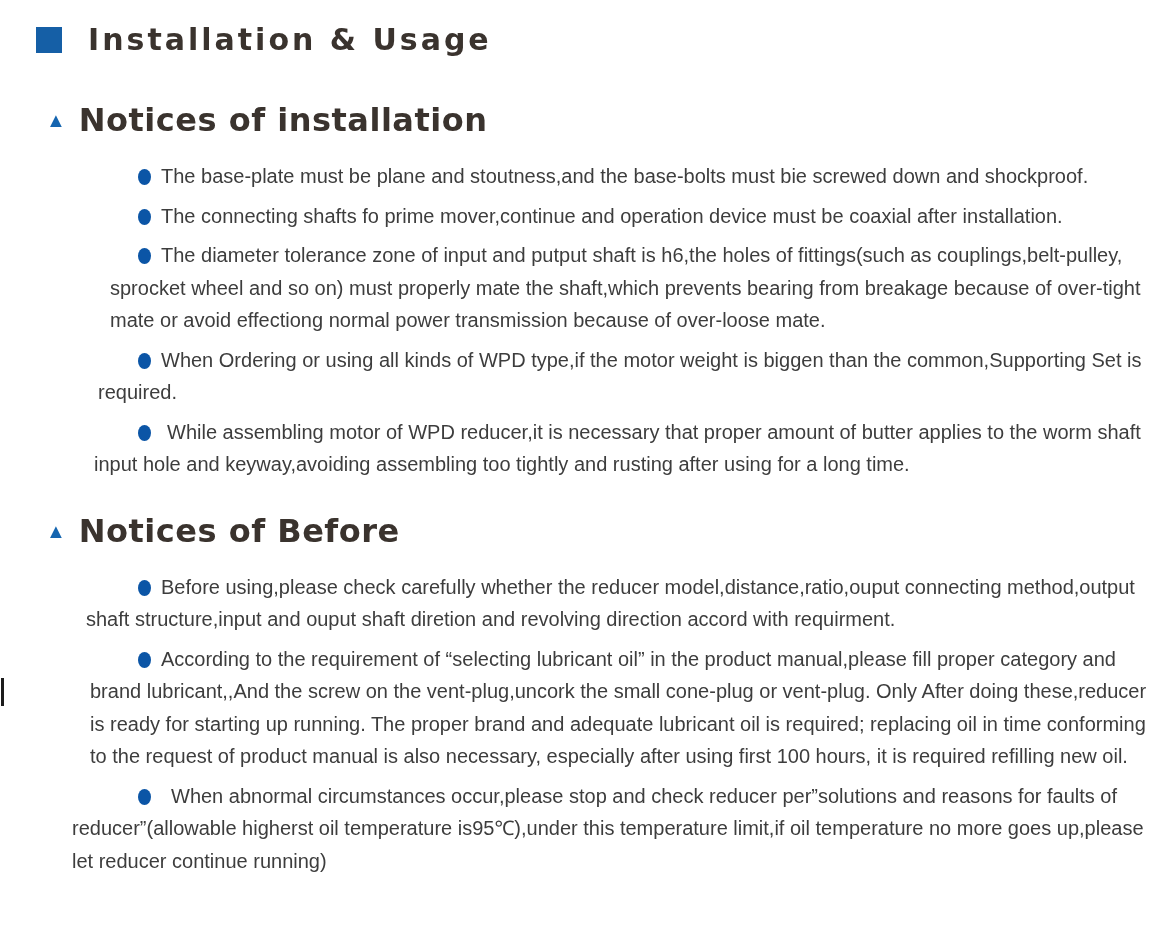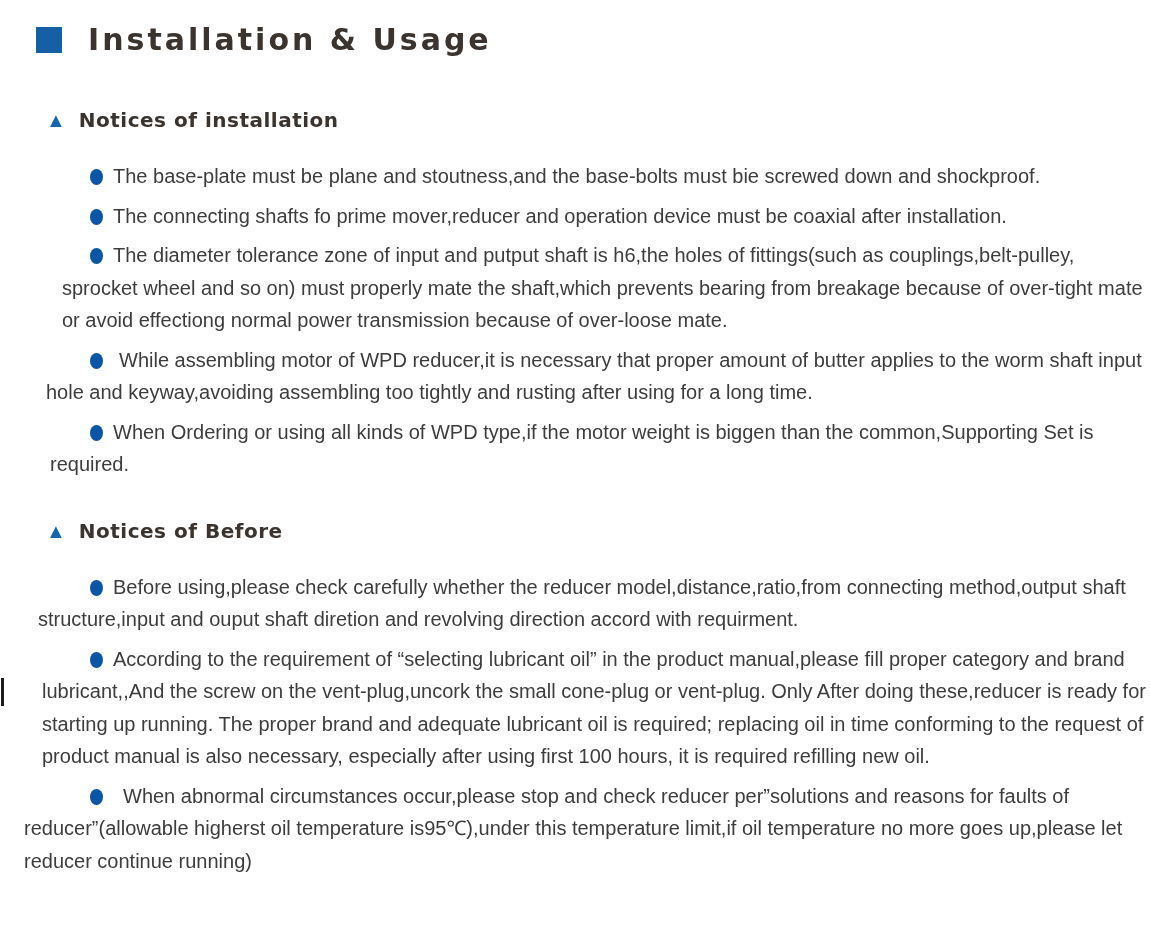--- a/index.html
+++ b/index.html
@@ -40,27 +40,27 @@
   .sub-heading.first{margin-top:44px;}
   .sub-heading.second{margin-top:34px;}
   .tri{
     font-size:20px;color:#1565b0;
     margin-right:13px;line-height:1;
     flex:0 0 auto;
   }
   h2{
     margin:0;
     font-family:"DejaVu Sans", sans-serif;
-    font-size:20px;font-weight:bold;
+    font-size:32px;font-weight:bold;
     letter-spacing:0.5px;
     color:#3a332e;
     line-height:32px;
   }
   
-  .bullets{margin-top:24px;}
+  .bullets{margin-top:24px;padding-left:48px;}
   .bullets.usage{margin-top:24px;}
   .bullet{
     margin:0 0 7px 0;
     font-size:20px;
     line-height:32.5px;
     padding-left:var(--ci,46px);
     text-indent:calc(90px - var(--ci,46px));
     padding-right:2px;
     color:#3d3d3d;
   }
@@ -90,32 +90,32 @@
     <h1>Installation &amp; Usage</h1>
   </header>
 
   <section>
     <div class="sub-heading first">
       <span class="tri">▲</span>
       <h2>Notices of installation</h2>
     </div>
     <div class="bullets">
       <p class="bullet" style="--ci:62px"><span class="dot"></span><span>The base-plate must be plane and stoutness,and the base-bolts must bie screwed down and shockproof.</span></p>
-      <p class="bullet" style="--ci:62px"><span class="dot"></span><span>The connecting shafts fo prime mover,reducer and operation device must be coaxial after installation.</span></p>
+      <p class="bullet" style="--ci:62px"><span class="dot"></span><span>The connecting shafts fo prime mover,continue and operation device must be coaxial after installation.</span></p>
       <p class="bullet" style="--ci:62px"><span class="dot"></span><span>The diameter tolerance zone of input and putput shaft is h6,the holes of fittings(such as couplings,belt-pulley, sprocket wheel and so on) must properly mate the shaft,which prevents bearing from breakage because of over-tight mate or avoid effectiong normal power transmission because of over-loose mate.</span></p>
+      <p class="bullet" style="--ci:50px"><span class="dot"></span><span>When Ordering or using all kinds of WPD type,if the motor weight is biggen than the common,Supporting Set is required.</span></p>
       <p class="bullet" style="--ci:46px; --gap:16px"><span class="dot"></span><span>While assembling motor of WPD reducer,it is necessary that proper amount of butter applies to the worm shaft input hole and keyway,avoiding assembling too tightly and rusting after using for a long time.</span></p>
-      <p class="bullet" style="--ci:50px"><span class="dot"></span><span>When Ordering or using all kinds of WPD type,if the motor weight is biggen than the common,Supporting Set is required.</span></p>
     </div>
   </section>
 
   <section>
     <div class="sub-heading second">
       <span class="tri">▲</span>
       <h2>Notices of Before</h2>
     </div>
     <div class="bullets usage">
-      <p class="bullet" style="--ci:38px"><span class="dot"></span><span>Before using,please check carefully whether the reducer model,distance,ratio,from connecting method,output shaft structure,input and ouput shaft diretion and revolving direction accord with requirment.</span></p>
+      <p class="bullet" style="--ci:38px"><span class="dot"></span><span>Before using,please check carefully whether the reducer model,distance,ratio,ouput connecting method,output shaft structure,input and ouput shaft diretion and revolving direction accord with requirment.</span></p>
       <p class="bullet" style="--ci:42px"><span class="dot"></span><span>According to the requirement of “selecting lubricant oil” in the product manual,please fill proper category and brand lubricant,,And the screw on the vent-plug,uncork the small cone-plug or vent-plug. Only After doing these,reducer is ready for starting up running. The proper brand and adequate lubricant oil is required; replacing oil in time conforming to the request of product manual is also necessary, especially after using first 100 hours, it is required refilling new oil.</span></p>
       <p class="bullet" style="--ci:24px; --gap:20px"><span class="dot"></span><span>When abnormal circumstances occur,please stop and check reducer per”solutions and reasons for faults of reducer”(allowable higherst oil temperature is95℃),under this temperature limit,if oil temperature no more goes up,please let reducer continue running)</span></p>
     </div>
   </section>
 
 </div>
 
 </body></html>

